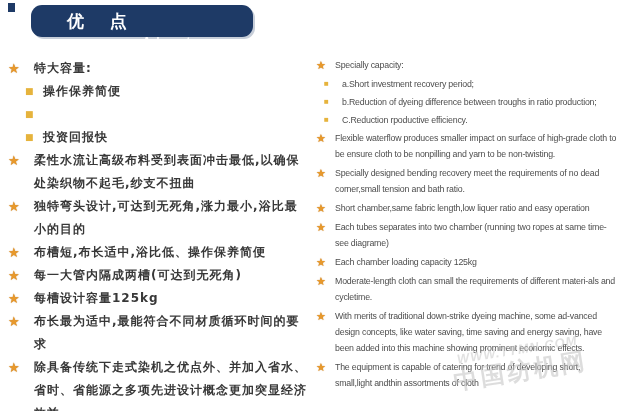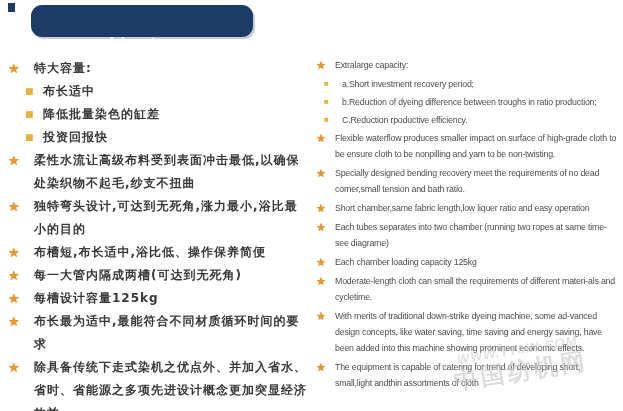--- a/index.html
+++ b/index.html
@@ -72,35 +72,35 @@
   }
 </style>
 </head>
 <body>
 
 <div class="page">
 
   <div class="corner-sq"></div>
 
   <div class="banner">
+    <span class="cn">优 点</span>
     <span class="en">Advantage</span>
   </div>
 
   <ul class="col col-left">
       <li class="star">
     <span class="bullet star-glyph">★</span>
     <span class="txt">特大容量:</span>
   </li>
       <li class="square">
     <span class="bullet square-glyph">■</span>
-    <span class="txt">布长适中</span>
+    <span class="txt">操作保养简便</span>
   </li>
       <li class="square">
     <span class="bullet square-glyph">■</span>
-    <span class="txt">降低批量染色的缸差</span>
   </li>
       <li class="square">
     <span class="bullet square-glyph">■</span>
     <span class="txt">投资回报快</span>
   </li>
       <li class="star">
     <span class="bullet star-glyph">★</span>
     <span class="txt">柔性水流让高级布料受到表面冲击最低,以确保处染织物不起毛,纱支不扭曲</span>
   </li>
       <li class="star">
@@ -125,21 +125,21 @@
   </li>
       <li class="star">
     <span class="bullet star-glyph">★</span>
     <span class="txt">除具备传统下走式染机之优点外、并加入省水、省时、省能源之多项先进设计概念更加突显经济效益</span>
   </li>
     </ul>
 
   <ul class="col col-right">
       <li class="star">
     <span class="bullet star-glyph">★</span>
-    <span class="txt">Extralarge capacity:</span>
+    <span class="txt">Specially capacity:</span>
   </li>
       <li class="square">
     <span class="bullet square-glyph">■</span>
     <span class="txt">a.Short investment recovery period;</span>
   </li>
       <li class="square">
     <span class="bullet square-glyph">■</span>
     <span class="txt">b.Reduction of dyeing difference between troughs in ratio production;</span>
   </li>
       <li class="square">

